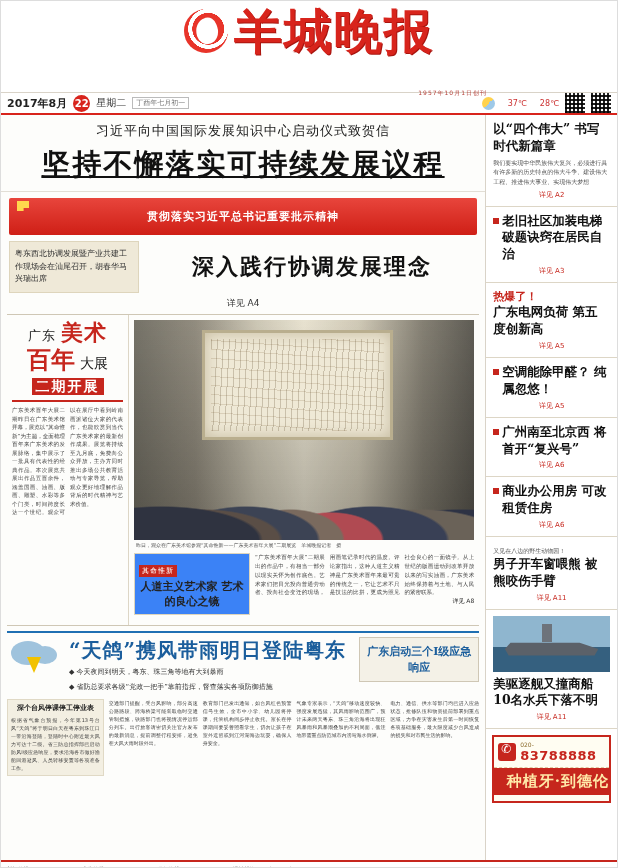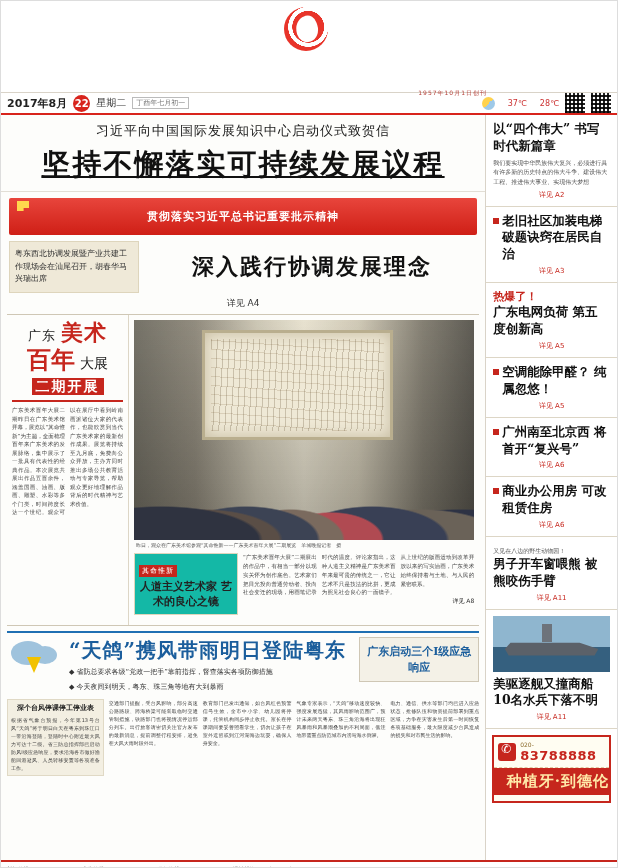--- a/index.html
+++ b/index.html
@@ -232,21 +232,21 @@
       radial-gradient(ellipse at 58% 100%, #b04a52 0 18%, transparent 19%),
       radial-gradient(ellipse at 70% 100%, #394055 0 22%, transparent 23%),
       radial-gradient(ellipse at 84% 100%, #6a6258 0 20%, transparent 21%),
       radial-gradient(ellipse at 96% 100%, #2d3244 0 20%, transparent 21%);
   }
   .photo-cap {
     font-size: 5px; color: #555; padding: 2px 2px 0 2px; line-height: 1.4;
   }
   .sub-feature { display: flex; margin-top: 4px; gap: 5px; }
   .sub-left {
-    width: 104px; background: #14b8a6; border: 1px solid #ded5bc;
+    width: 116px; background: #3b82f6; border: 1px solid #ded5bc;
     padding: 4px;
   }
   .sub-badge {
     display: inline-block; background: #c6261d; color: #fff;
     font-size: 7px; padding: 1px 3px; letter-spacing: 1px;
   }
   .sub-title {
     font-family: "DejaVu Serif","Liberation Serif",serif;
     font-size: 11px; font-weight: bold; color: #222;
     line-height: 1.35; margin-top: 3px; text-align: center;
@@ -373,20 +373,21 @@
   }
 </style>
 </head>
 <body>
 
 <div class="page">
 
   <div class="masthead">
     <div class="masthead-inner">
       <div class="logo-mark"></div>
+      <div class="title-cn">羊城晚报</div>
     </div>
     <div class="title-sub">1957年10月1日创刊</div>
   </div>
 
   <div class="infobar">
     <span class="date-text">2017年8月</span>
     <span class="issue-circle">22</span>
     <span class="weekday">星期二</span>
     <span class="lunar">丁酉年七月初一</span>
     <span class="spacer"></span>
@@ -459,22 +460,22 @@
       </div>
 
       <div class="typhoon">
         <div class="cloud-ico">
           <div class="c c1"></div>
             <div class="c c2"></div>
             <div class="bolt"></div>
         </div>
         <div class="typhoon-head">
           <div class="typhoon-title">“天鸽”携风带雨明日登陆粤东</div>
+          <div class="typhoon-bullets">◆ 今天夜间到明天，粤东、珠三角等地有大到暴雨</div>
           <div class="typhoon-bullets">◆ 省防总要求各级“党政一把手”靠前指挥，督查落实各项防御措施</div>
-          <div class="typhoon-bullets">◆ 今天夜间到明天，粤东、珠三角等地有大到暴雨</div>
         </div>
         <div class="typhoon-right">广东启动三个Ⅰ级应急响应</div>
       </div>
 
       <div class="bottom-cols">
         <div class="bcol first">
           <h4>深个台风停课停工停业表</h4>
           <div>根据省气象台预报，今年第13号台风“天鸽”将于明日白天在粤东到珠江口一带沿海登陆，登陆时中心附近最大风力可达十二级。省三防总指挥部已启动防风Ⅰ级应急响应，要求沿海各市做好渔船回港避风、人员转移安置等各项准备工作。</div>
         </div>
         <div class="bcol">交通部门提醒，受台风影响，部分高速公路路段、跨海桥梁可能采取临时交通管制措施，铁路部门也将视情况停运部分列车。出行旅客请密切关注官方发布的最新消息，提前调整行程安排，避免在大风大雨时段外出。</div>

